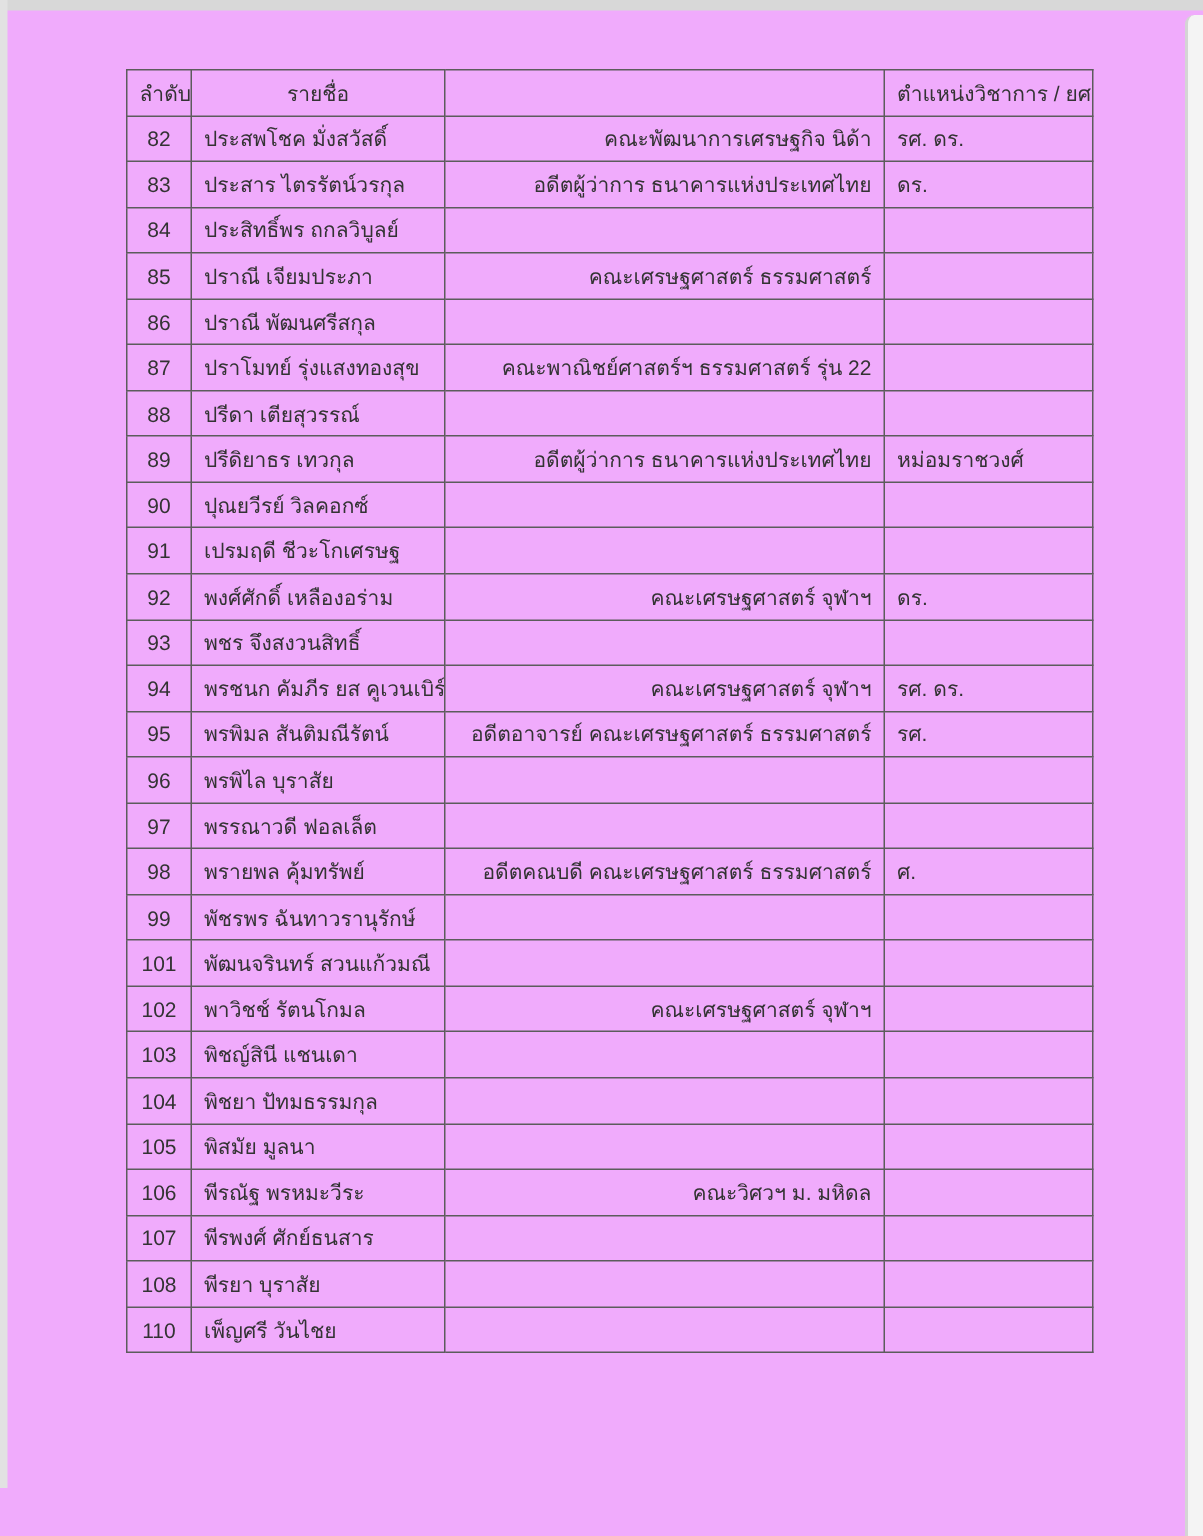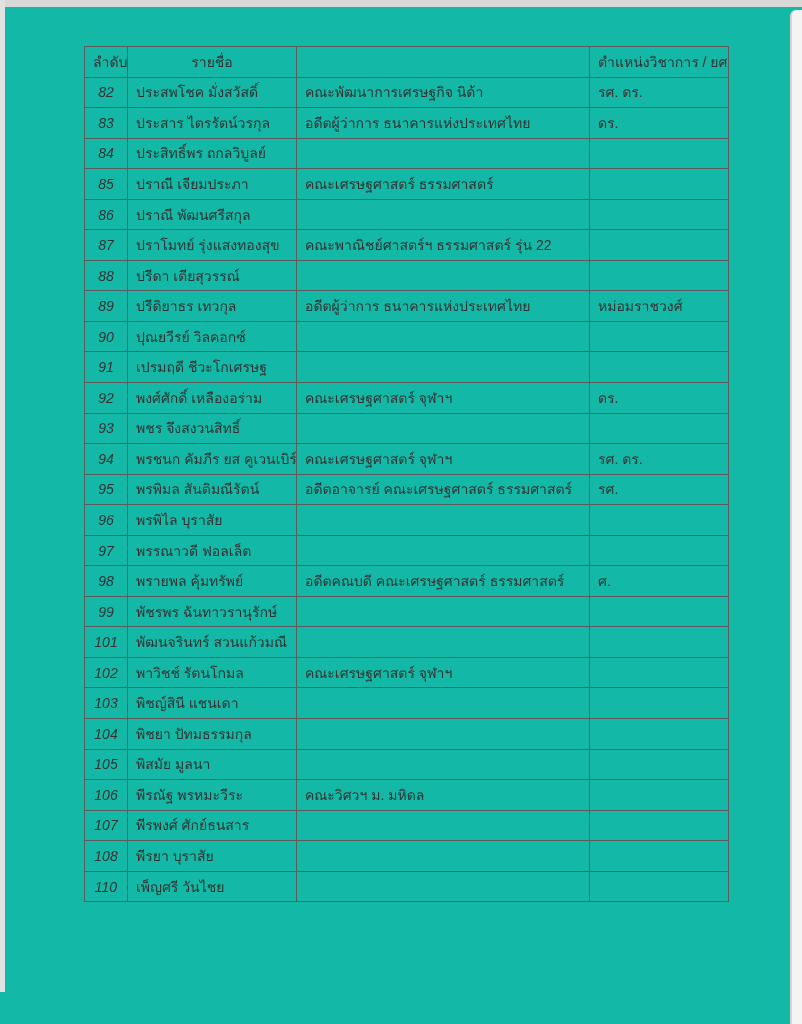--- a/index.html
+++ b/index.html
@@ -5,21 +5,21 @@
   html, body {
     margin: 0;
     padding: 0;
     background: #ffffff;
     font-family: "Liberation Sans", "DejaVu Sans", sans-serif;
   }
   .viewport {
     position: relative;
     width: 802px;
     height: 1024px;
-    background: #14b8a6;
+    background: #f0abfc;
     overflow: hidden;
   }
   
   .edge-top {
     position: absolute; top: 0; left: 0;
     width: 802px; height: 7px;
     background: #d8d8d8;
   }
   .edge-left {
     position: absolute; top: 0; left: 0;
@@ -45,23 +45,23 @@
     border: 1px solid #5c5c5c;
     height: 29.55px;
     font-size: 14px;
     font-weight: normal;
     color: #333333;
     padding: 0 8px;
     overflow: hidden;
     white-space: nowrap;
   }
   table.roster th { text-align: center; }
-  td.c-no    { text-align: center; color: #3c3c3c; padding: 0 2px; font-style: italic; }
+  td.c-no    { text-align: center; color: #3c3c3c; padding: 0 2px; }
   td.c-name  { text-align: left; }
-  td.c-aff   { text-align: left; }
+  td.c-aff   { text-align: right; }
   td.c-title { }
   col.w-no    { width: 43px; }
   col.w-name  { width: 169px; }
   col.w-aff   { width: 293px; }
   col.w-title { width: 139px; }
 </style>
 </head>
 <body>
 
 <div class="viewport">

